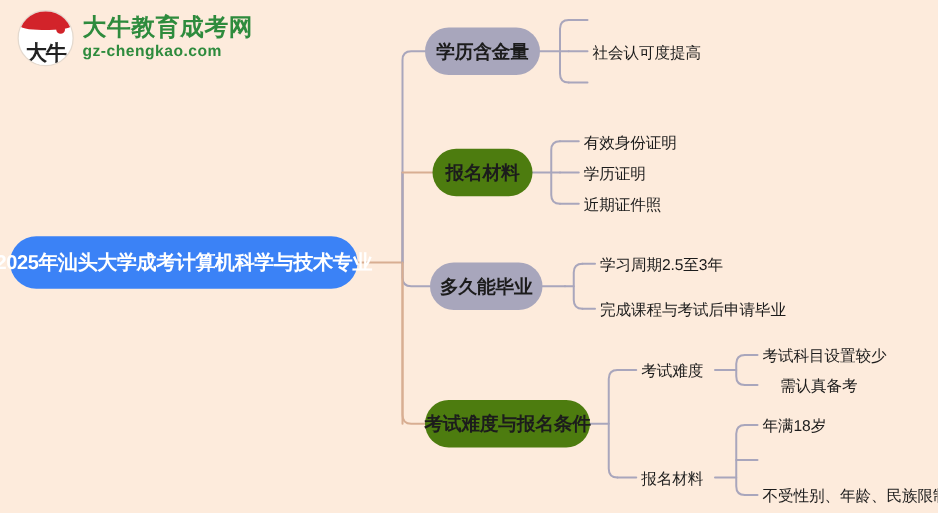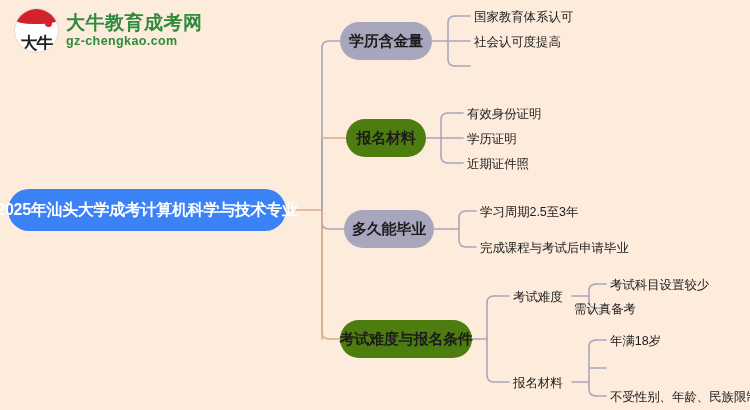--- a/index.html
+++ b/index.html
@@ -155,32 +155,31 @@
     </div>
   </div>
 
   <div class="node root-node">2025年汕头大学成考计算机科学与技术专业</div>
 
   <div class="node branch purple b1">学历含金量</div>
   <div class="node branch tan b2">报名材料</div>
   <div class="node branch tan b4">考试难度与报名条件</div>
   <div class="node branch purple b3">多久能毕业</div>
 
-  <div class="leaf" style="left:474px;top:11px;">国家教育体系认可</div>
   <div class="leaf" style="left:474px;top:36px;font-family:Liberation Serif, serif;">社会认可度提高</div>
 
   <div class="leaf" style="left:467px;top:108px;">有效身份证明</div>
   <div class="leaf" style="left:467px;top:133px;">学历证明</div>
   <div class="leaf" style="left:467px;top:158px;">近期证件照</div>
 
   <div class="leaf" style="left:480px;top:206px;">学习周期2.5至3年</div>
   <div class="leaf" style="left:480px;top:242px;">完成课程与考试后申请毕业</div>
 
   <div class="sublabel" style="left:513px;top:291px;">考试难度</div>
   <div class="sublabel" style="left:513px;top:377px;">报名材料</div>
 
   <div class="leaf" style="left:610px;top:279px;">考试科目设置较少</div>
-  <div class="leaf" style="left:574px;top:303px;">需认真备考</div>
+  <div class="leaf" style="left:624px;top:303px;">需认真备考</div>
 
   <div class="leaf" style="left:610px;top:335px;">年满18岁</div>
   <div class="leaf" style="left:610px;top:391px;">不受性别、年龄、民族限制</div>
 
 </div>
 
 </body></html>

